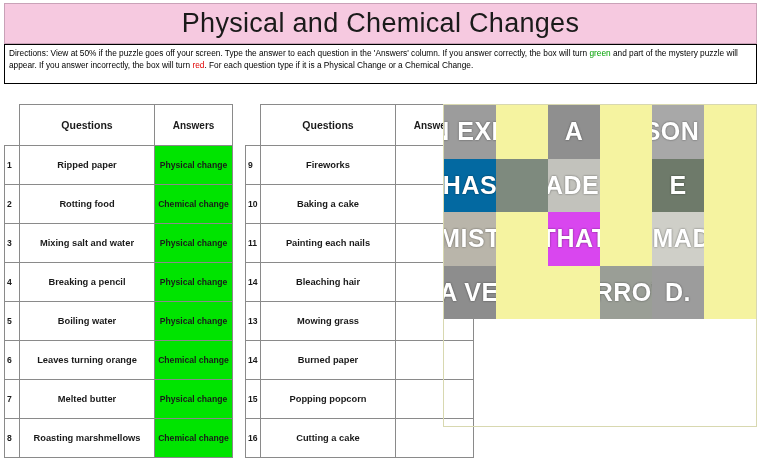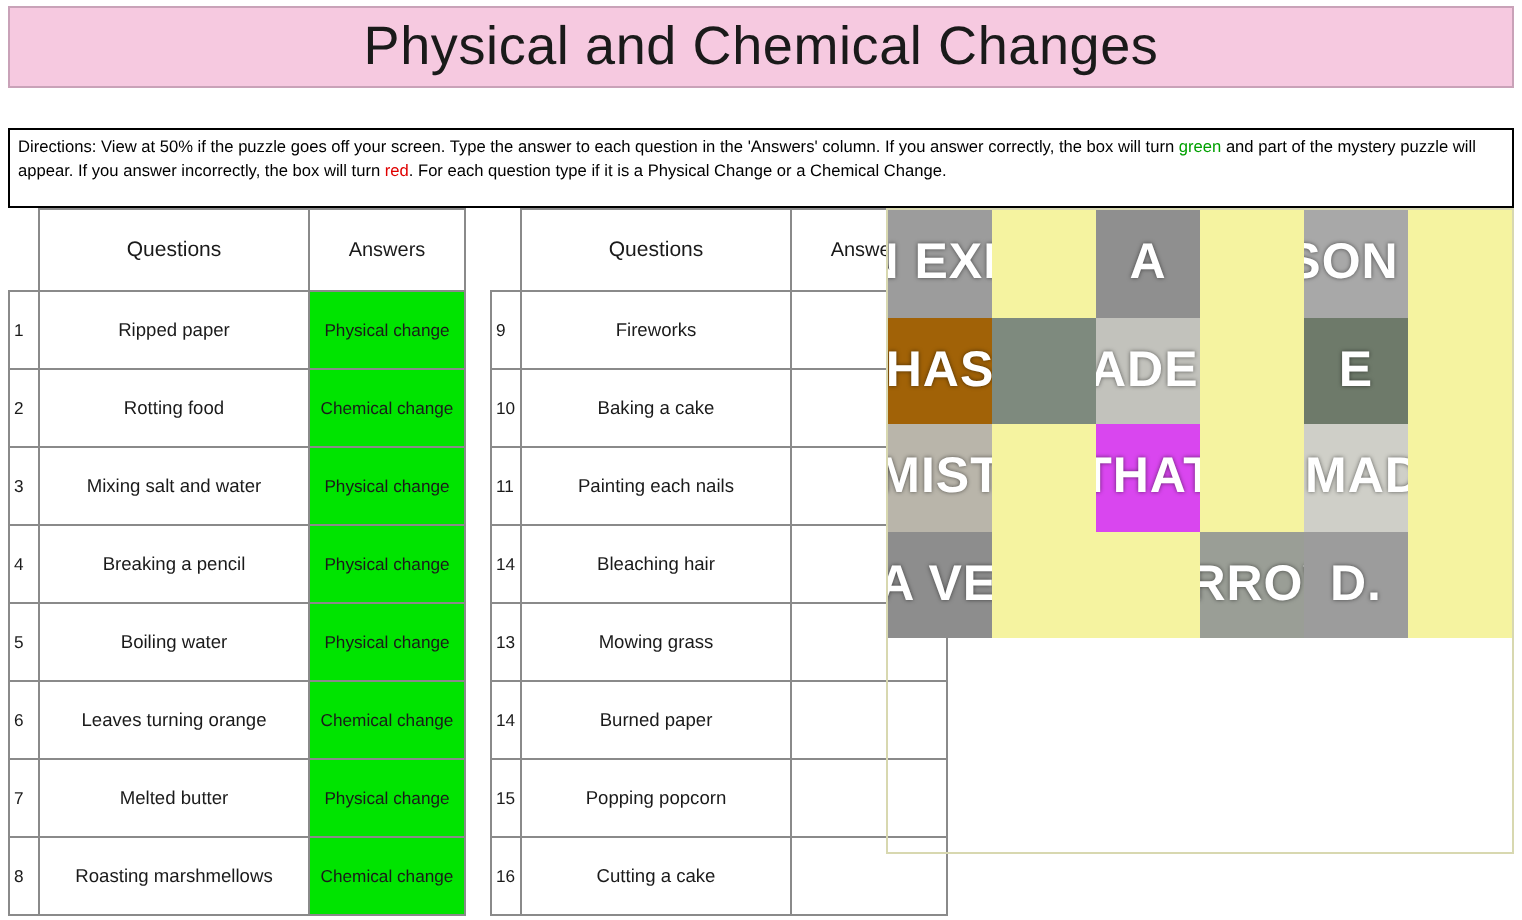--- a/index.html
+++ b/index.html
@@ -30,21 +30,21 @@
   .title-text {
     font-size: 27px;
     color: #1a1a1a;
     letter-spacing: 0.3px;
     white-space: nowrap;
   }
 
   
   .directions {
     position: absolute;
-    left: 4px; top: 64px;
+    left: 4px; top: 44px;
     width: 753px; height: 40px;
     border: 1px solid #000;
     padding: 3px 4px 2px 4px;
     font-size: 8.3px;
     line-height: 11.5px;
     color: #000;
     overflow: hidden;
   }
   .dir-green { color: #00a000; }
   .dir-red { color: #e00000; }
@@ -57,21 +57,21 @@
     table-layout: fixed;
   }
   .qtable.left { left: 4px; }
   .qtable.right { left: 245px; }
   .qtable td, .qtable th {
     border: 1px solid #8a8a8a;
     font-size: 9.3px;
     color: #1a1a1a;
     text-align: center;
     vertical-align: middle;
-    font-weight: normal;
+    font-weight: bold;
     padding: 0;
     margin-top: 20px;
   }
   .qtable .hdr-num { width: 15px; height: 41px; border: none; }
   .qtable .hdr-q { width: 135px; height: 41px; font-size: 10.5px; }
   .qtable .hdr-a { width: 78px; height: 41px; font-size: 10px; }
   .qtable .c-num {
     width: 15px; height: 39px;
     text-align: left;
     padding-left: 2px;
@@ -106,21 +106,21 @@
     font-weight: bold;
     color: #ffffff;
     text-shadow: 0 0 2px rgba(0,0,0,0.55);
     letter-spacing: 0.5px;
     white-space: nowrap;
     line-height: 1;
   }
   .bg-a { background: #9c9c9c; }
   .bg-b { background: #8f8f8f; }
   .bg-c { background: #a8a8a8; }
-  .bg-d { background: #a16207; }
+  .bg-d { background: #0369a1; }
   .bg-e { background: #7e8a7e; }
   .bg-f { background: #c2c2bc; }
   .bg-g { background: #6e7a6a; }
   .bg-h { background: #b9b5aa; }
   .bg-i { background: #d946ef; }
   .bg-j { background: #cfcfc8; }
   .bg-k { background: #8d8d8d; }
   .bg-l { background: #9a9e96; }
 </style>
 </head>

